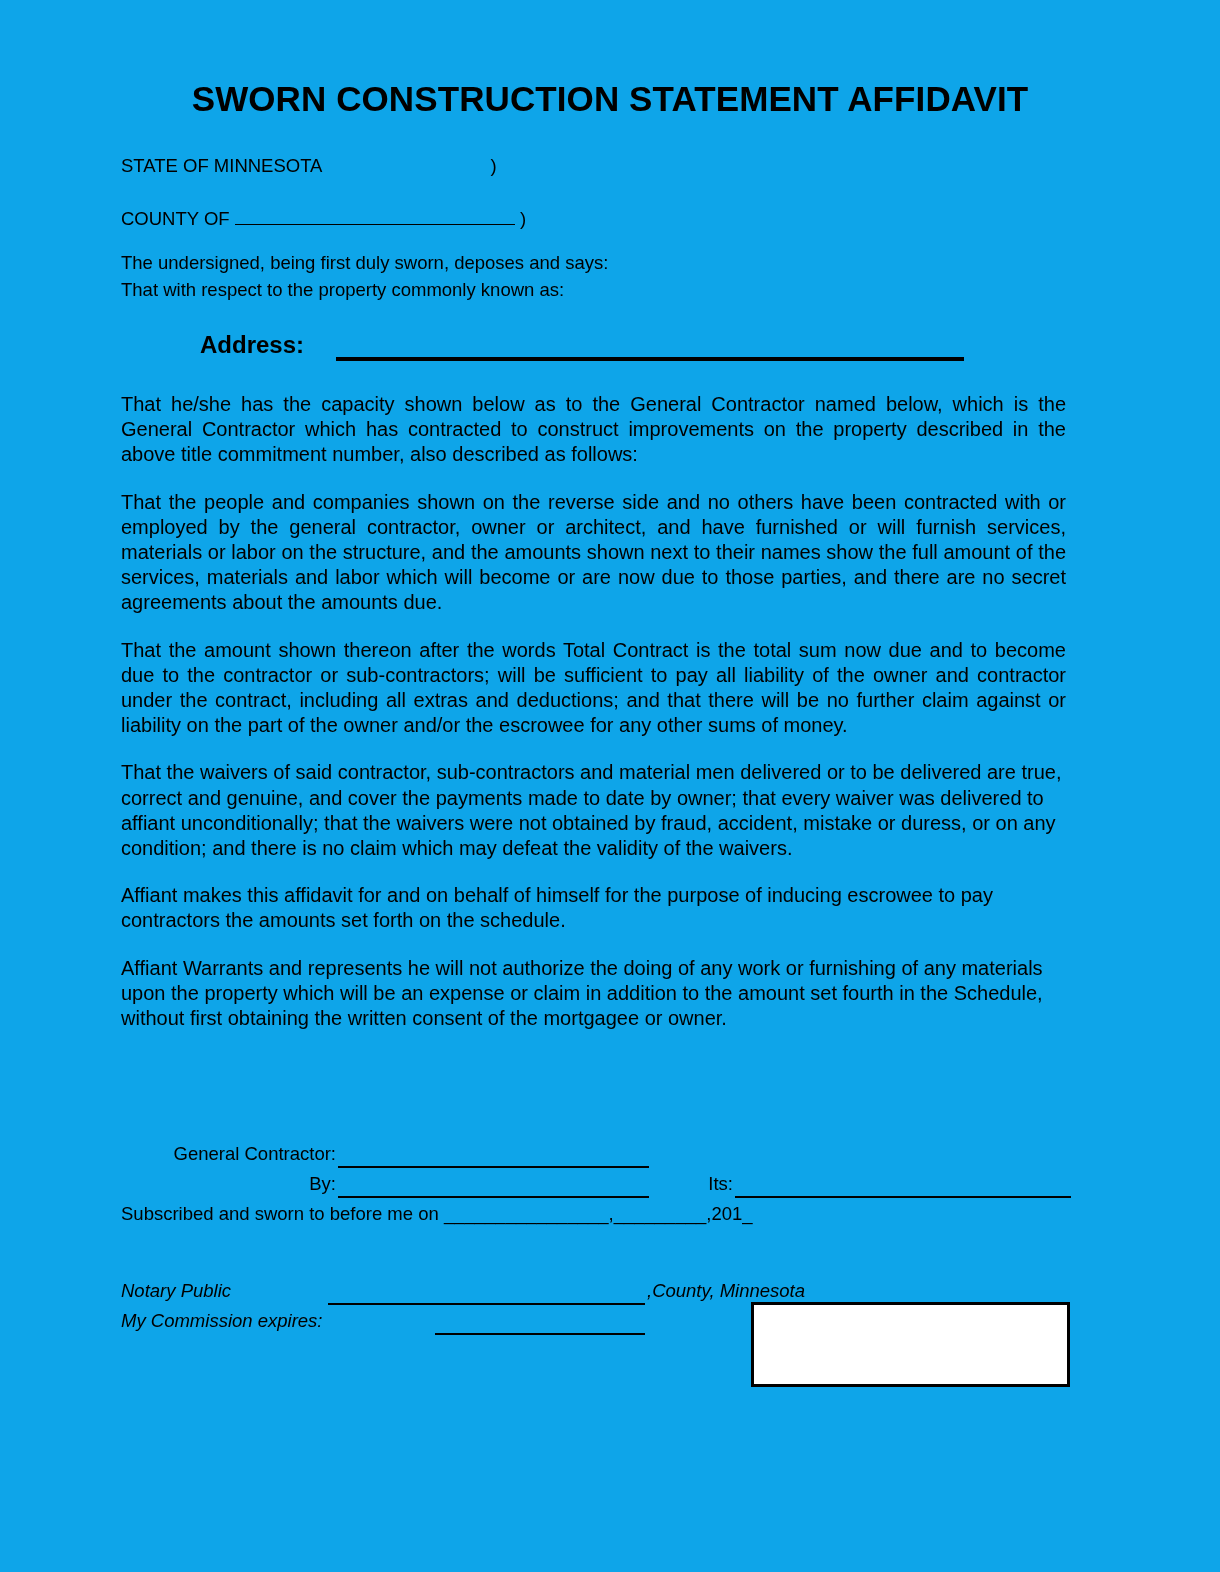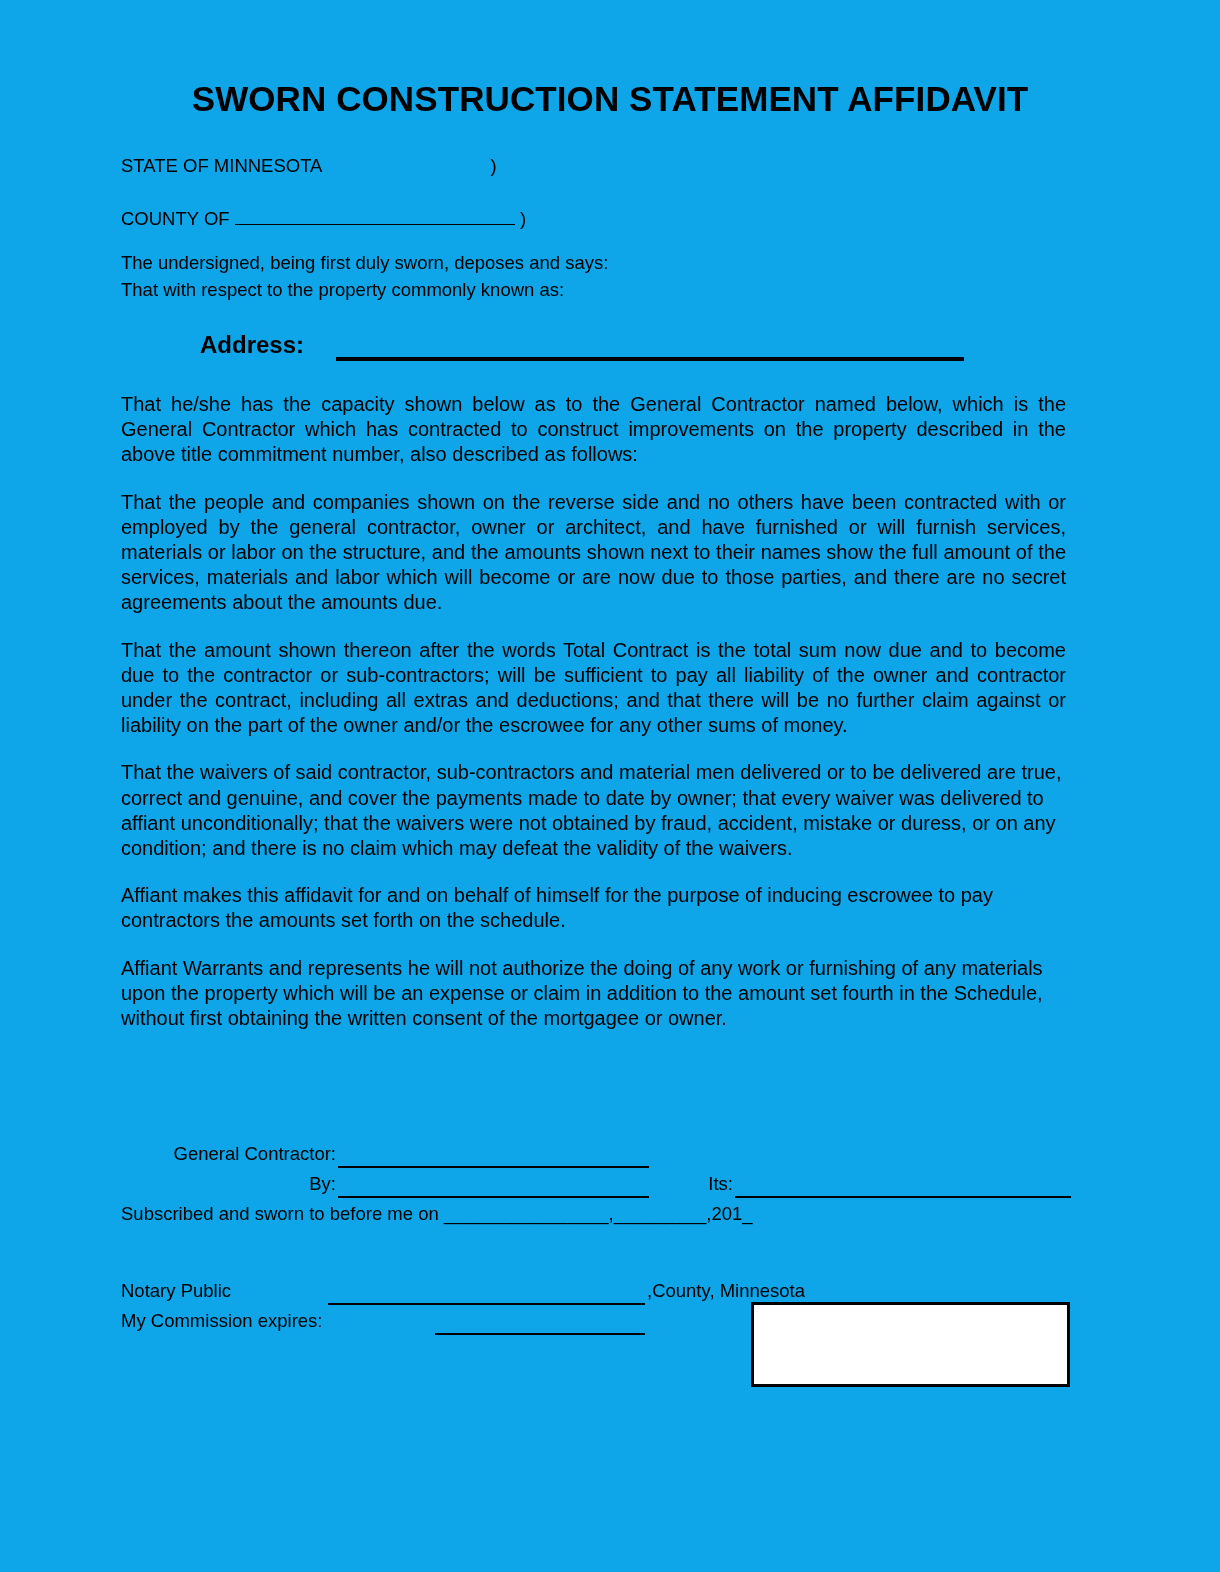--- a/index.html
+++ b/index.html
@@ -155,20 +155,21 @@
     left: 121px;
     top: 1275px;
     width: 950px;
     font-size: 18.5px;
     line-height: 24px;
   }
   .notary-row {
     display: flex;
     align-items: flex-end;
     height: 30px;
+    font-style: italic;
   }
   .notary-label {
     white-space: nowrap;
     padding-bottom: 2px;
   }
   .notary-label.np { width: 207px; }
   .notary-label.mce { width: 314px; }
   .notary-line {
     border-bottom: 2.6px solid #000;
     height: 22px;

